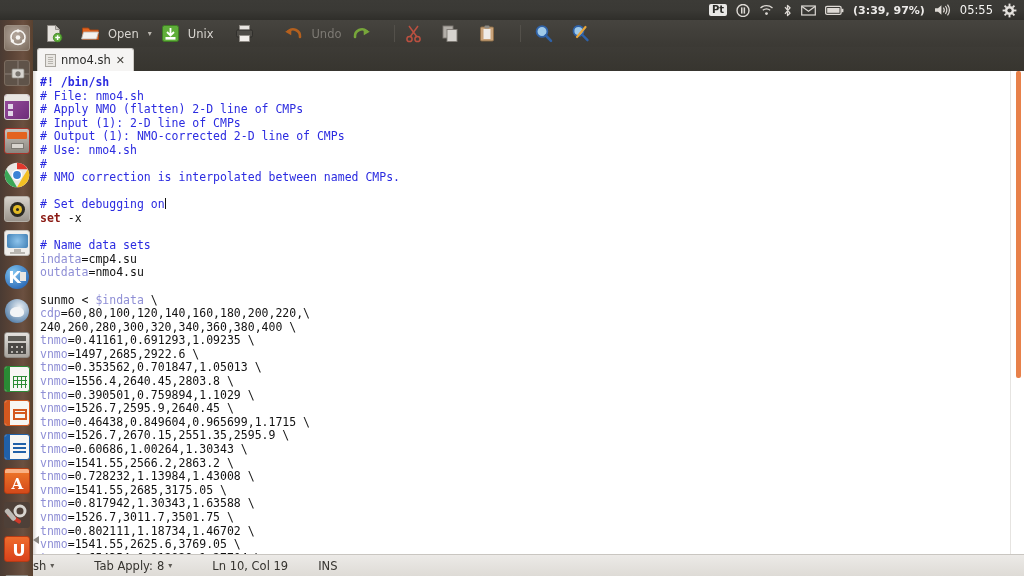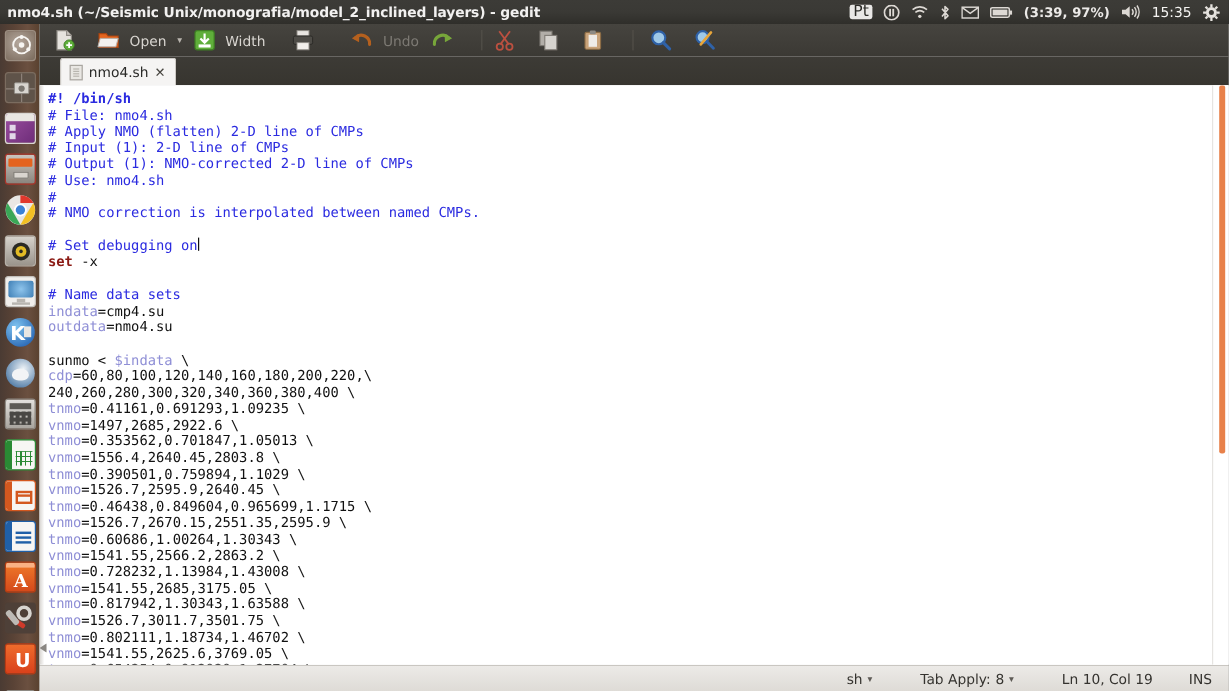--- a/index.html
+++ b/index.html
@@ -17,21 +17,21 @@
     background: linear-gradient(to bottom, #3c3b37 0%, #3a3935 50%, #2f2e2a 100%);
     display: flex; align-items: center;
     color: #f2f1f0;
     font-size: 11.5px; font-weight: bold;
     font-family: "DejaVu Sans", sans-serif;
   }
   .panel-title { margin-left: 6px; white-space: nowrap; letter-spacing: -0.1px; }
   .tray { margin-left: auto; display: flex; align-items: center; gap: 9px; padding-right: 7px; }
   .tray-item { display: flex; align-items: center; color: #e8e7e5; font-size: 11px; font-weight: normal; }
   .kbd-ind {
-    background: #e9e8e6; color: #2c2c28; font-size: 13px; font-weight: normal;
+    background: #e9e8e6; color: #2c2c28; font-size: 10px; font-weight: bold;
     padding: 0px 3px; border-radius: 2px; line-height: 12px;
   }
   .tray svg { display: block; }
   .batt-text { font-size: 11px; color: #eceae8; font-weight: bold; }
   .clock { font-size: 11.5px; color: #f5f4f2; font-weight: normal; }
 
   
   .launcher {
     position: absolute; left: 0; top: 20px; width: 33px; height: 556px;
     background: linear-gradient(to right, #4a3b33 0%, #5a4336 35%, #6b5040 70%, #59412f 100%);
@@ -60,21 +60,21 @@
     font-family: "DejaVu Sans", sans-serif;
   }
   .tb-btn.disabled { color: #7d7a74; }
   .tb-sep { width: 1px; height: 17px; background: #53504a; margin: 0 4px; }
   .tb-caret { font-size: 8px; color: #b9b5ae; }
 
   
   .tabbar {
     height: 24px; flex: 0 0 24px;
     background: linear-gradient(to bottom, #3d3b36 0%, #37352f 100%);
-    display: flex; align-items: flex-end; padding-left: 17px;
+    display: flex; align-items: flex-end; padding-left: 4px;
   }
   .tab {
     height: 23px; display: flex; align-items: center; gap: 5px;
     padding: 0 8px 0 7px;
     background: #f5f4f3;
     border-top-left-radius: 3px; border-top-right-radius: 3px;
     border: 1px solid #cdcac5; border-bottom: none;
     color: #2a2a28; font-size: 11.5px;
   }
   .tab-doc-icon { width: 11px; height: 13px; background: #e9e7e3; border: 1px solid #a9a6a0; position: relative; }
@@ -119,35 +119,34 @@
     position: absolute; left: 0px; width: 6px; height: 8px;
     background: #8a8782;
     clip-path: polygon(100% 0, 100% 100%, 0 50%);
   }
 
   
   .statusbar {
     height: 22px; flex: 0 0 22px;
     background: linear-gradient(to bottom, #eceae7 0%, #dedbd6 100%);
     border-top: 1px solid #c9c6c1;
-    display: flex; align-items: center; justify-content: flex-end;
+    display: flex; align-items: center; 
     color: #35332f; font-size: 11.5px;
     padding-right: 14px;
   }
   .sb-item { display: flex; align-items: center; gap: 4px; }
   .sb-gap { width: 40px; }
   .sb-caret { font-size: 8px; color: #5e5b56; }
 </style>
 </head>
 <body>
 
 <div id="screen">
 
   <div class="top-panel">
-    <div class="panel-title">nmo4.sh (~/Seismic Unix/monografia/model_2_inclined_layers) - gedit</div>
     <div class="tray">
 
       <div class="tray-item">
         <span class="kbd-ind">Pt</span>
       </div>
 
       <div class="tray-item">
         <svg width="14" height="13" viewBox="0 0 14 13">
           <circle cx="7" cy="6.5" r="6" fill="none" stroke="#ddd9d4" stroke-width="1.4"></circle>
           <rect x="5" y="3.4" width="1.5" height="6.2" fill="#ddd9d4"></rect>
@@ -187,21 +186,21 @@
 
       <div class="tray-item">
         <svg width="17" height="12" viewBox="0 0 17 12">
           <path d="M1 4.2 L4 4.2 L7.4 1.2 L7.4 10.8 L4 7.8 L1 7.8 Z" fill="#ddd9d4"></path>
           <path d="M9.4 3.6 A4 4 0 0 1 9.4 8.4" fill="none" stroke="#ddd9d4" stroke-width="1.2"></path>
           <path d="M11.4 2 A6.8 6.8 0 0 1 11.4 10" fill="none" stroke="#ddd9d4" stroke-width="1.2"></path>
           <path d="M13.5 0.6 A9.3 9.3 0 0 1 13.5 11.4" fill="none" stroke="#ddd9d4" stroke-width="1.2"></path>
         </svg>
       </div>
 
-      <div class="tray-item clock">15:35</div>
+      <div class="tray-item clock">05:55</div>
 
       <div class="tray-item">
         <svg width="15" height="15" viewBox="0 0 15 15">
           <g fill="#e6e3df">
             <circle cx="7.5" cy="7.5" r="4.6"></circle>
           </g>
           <circle cx="7.5" cy="7.5" r="2.1" fill="#3a3935"></circle>
           <g stroke="#e6e3df" stroke-width="1.9">
             <line x1="7.5" y1="0.6" x2="7.5" y2="3"></line>
             <line x1="7.5" y1="12" x2="7.5" y2="14.4"></line>
@@ -392,21 +391,21 @@
       <div class="tb-btn" style="padding:0 4px;">
         <span class="tb-caret">▾</span>
       </div>
 
       <div class="tb-btn">
         <svg width="19" height="19" viewBox="0 0 19 19">
           <rect x="1.5" y="1.5" width="16" height="16" rx="2" fill="#5fae3a" stroke="#3e7d24" stroke-width="1"></rect>
           <path d="M9.5 4 v7 M6 8 l3.5 3.5 L13 8" stroke="#fff" fill="none" stroke-width="1.8"></path>
           <rect x="4.5" y="13" width="10" height="2.6" fill="#fff"></rect>
         </svg>
-        <span>Width</span>
+        <span>Unix</span>
       </div>
 
       <div class="tb-btn" style="margin-left:12px;">
         <svg width="19" height="19" viewBox="0 0 19 19">
           <rect x="4.5" y="1.5" width="10" height="4.5" fill="#e8e5e1" stroke="#8e8a84" stroke-width="0.8"></rect>
           <rect x="1.5" y="6" width="16" height="7" rx="1.4" fill="#4e4c47" stroke="#2b2a27" stroke-width="0.8"></rect>
           <rect x="4.5" y="11.5" width="10" height="6" fill="#f2efeb" stroke="#8e8a84" stroke-width="0.8"></rect>
         </svg>
         <span></span>
       </div>

